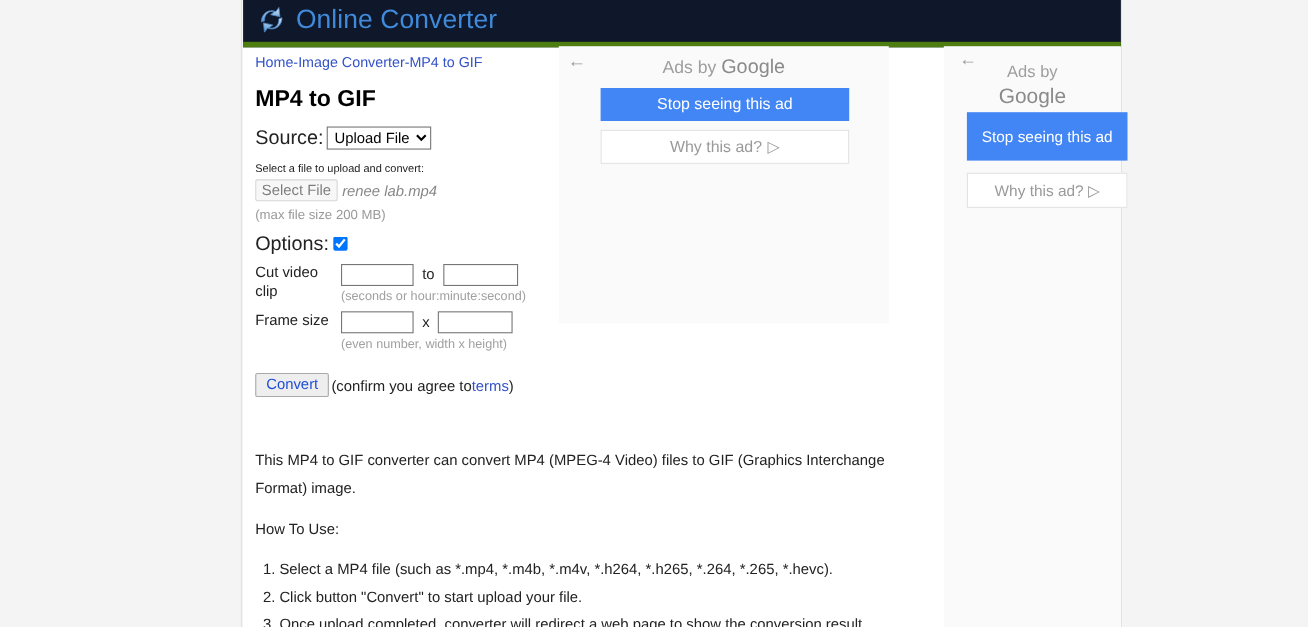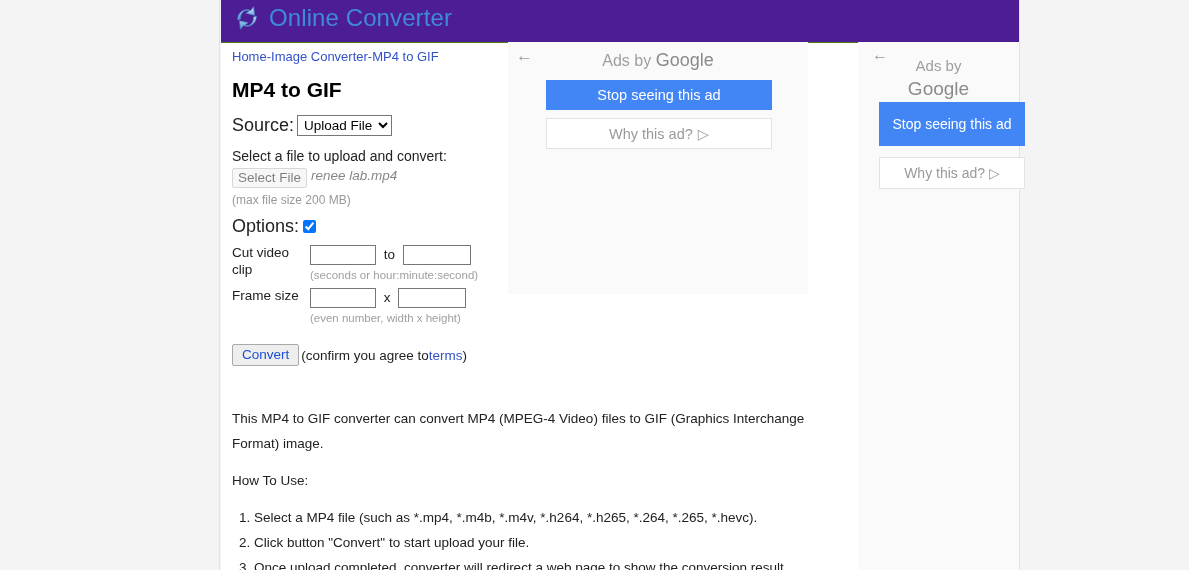--- a/index.html
+++ b/index.html
@@ -49,23 +49,23 @@
     height: 570px;
     background: #ffffff;
   }
 
   
   .site-header {
     position: absolute;
     left: 0; top: 0;
     width: 798px;
     height: 43px;
-    border-bottom: 1px solid #4d7c0f;
-    box-sizing: border-box;
-    background: #4c1d95;
+    border-bottom: 5px solid #4d7c0f;
+    box-sizing: border-box;
+    background: #0f172a;
   }
   .logo-row {
     position: absolute;
     left: 11px; top: 3px;
     display: flex;
     align-items: center;
     gap: 7px;
   }
   .logo-icon { width: 30px; height: 30px; display: block; }
   .logo-text {
@@ -116,26 +116,27 @@
     padding: 1px 2px;
     height: 21px;
     border: 1px solid #767676;
     background: #fff;
     color: #000;
     border-radius: 0;
   }
 
   .upload-label {
     margin-top: 12px;
-    font-size: 14px;
+    font-size: 10px;
     color: #222;
   }
   .file-row {
     margin-top: 4px;
     display: flex;
+    align-items: center;
     opacity: 0.55;
   }
   .file-btn {
     font-family: "Liberation Sans", sans-serif;
     font-size: 13.5px;
     color: #111;
     background: #f2f2f2;
     border: 1px solid #b7b7b7;
     border-radius: 2px;
     padding: 1px 5px 2px 5px;

